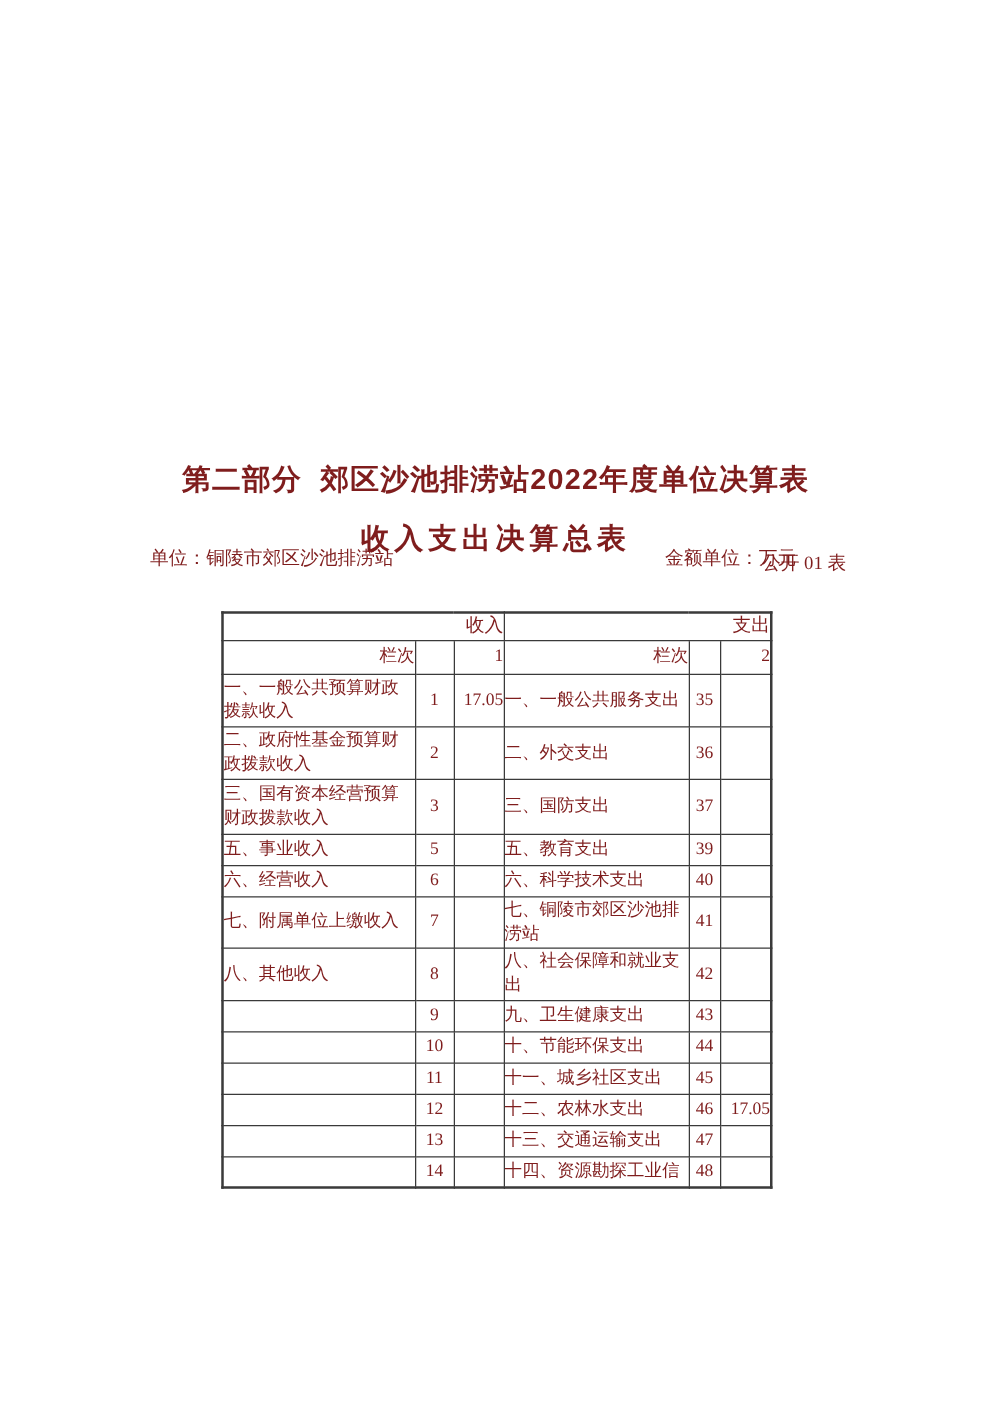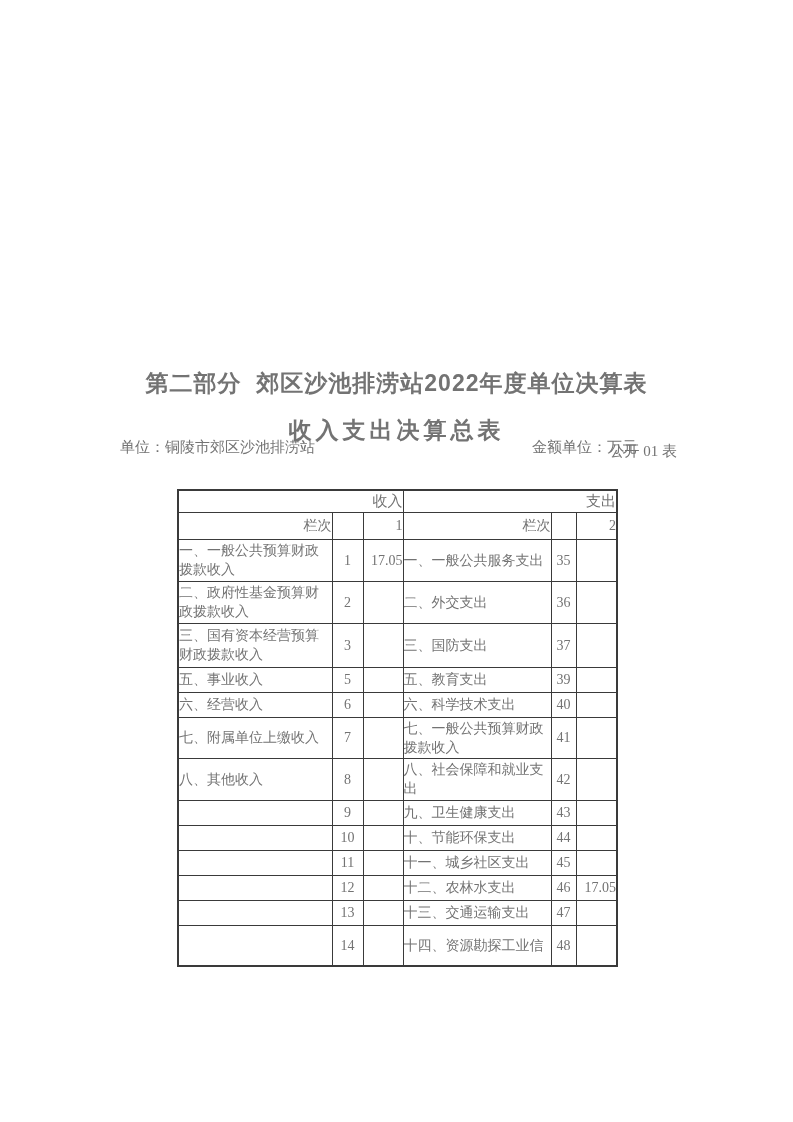--- a/index.html
+++ b/index.html
@@ -1,21 +1,21 @@
 <!DOCTYPE html>
 <html><head>
 <meta charset="utf-8">
 <style>
   html,body { margin:0; padding:0; background:#ffffff; }
   .page {
     position: relative;
     width: 793px;
     height: 1122px;
     background: #ffffff;
-    color: #737373;
+    color: #7f1d1d;
     font-family: "Liberation Serif", "DejaVu Serif", serif;
     overflow: hidden;
   }
   .doc-title {
     position: absolute;
     top: 367px; left: 0; width: 793px;
     text-align: center;
     font-family: "Liberation Sans", "DejaVu Sans", sans-serif;
     font-weight: bold;
     font-size: 23px;
@@ -166,21 +166,21 @@
       <td class="c-amt"></td>
       <td class="c-item">六、科学技术支出</td>
       <td class="c-line">40</td>
       <td class="c-amt"></td>
     </tr>
 
     <tr style="height: 41px;">
       <td class="c-item">七、附属单位上缴收入</td>
       <td class="c-line">7</td>
       <td class="c-amt"></td>
-      <td class="c-item">七、一般公共预算财政拨款收入</td>
+      <td class="c-item">七、铜陵市郊区沙池排涝站</td>
       <td class="c-line">41</td>
       <td class="c-amt"></td>
     </tr>
 
     <tr style="height: 42px;">
       <td class="c-item">八、其他收入</td>
       <td class="c-line">8</td>
       <td class="c-amt"></td>
       <td class="c-item">八、社会保障和就业支出</td>
       <td class="c-line">42</td>
@@ -225,21 +225,21 @@
 
     <tr style="height: 25px;">
       <td class="c-item"></td>
       <td class="c-line">13</td>
       <td class="c-amt"></td>
       <td class="c-item">十三、交通运输支出</td>
       <td class="c-line">47</td>
       <td class="c-amt"></td>
     </tr>
 
-    <tr style="height: 41px;">
+    <tr style="height: 25px;">
       <td class="c-item"></td>
       <td class="c-line">14</td>
       <td class="c-amt"></td>
       <td class="c-item">十四、资源勘探工业信</td>
       <td class="c-line">48</td>
       <td class="c-amt"></td>
     </tr>
   </tbody>
   </table>
 

